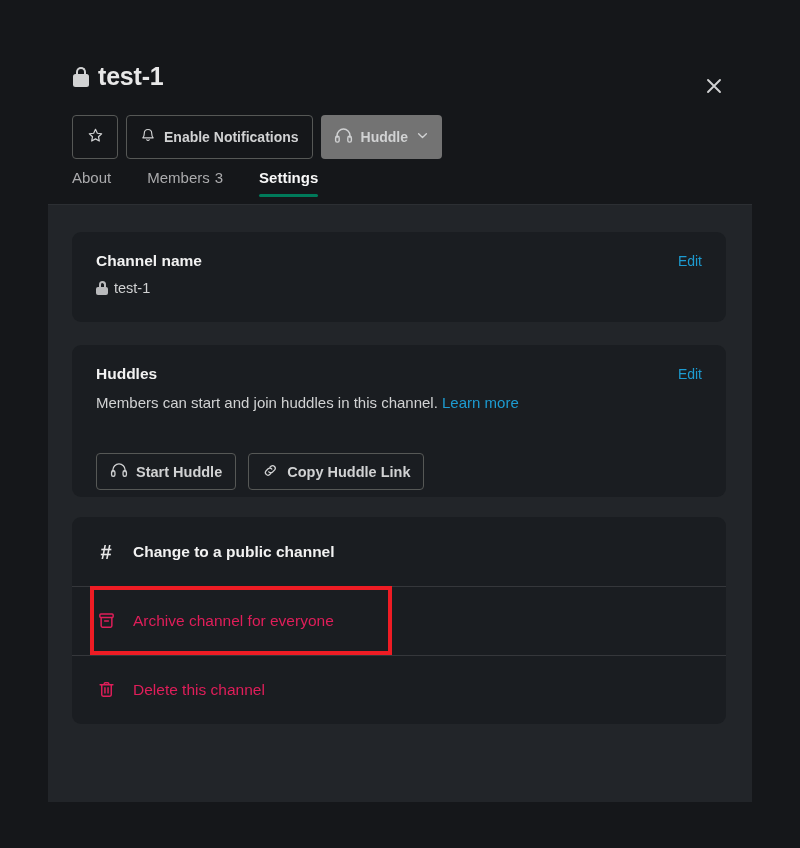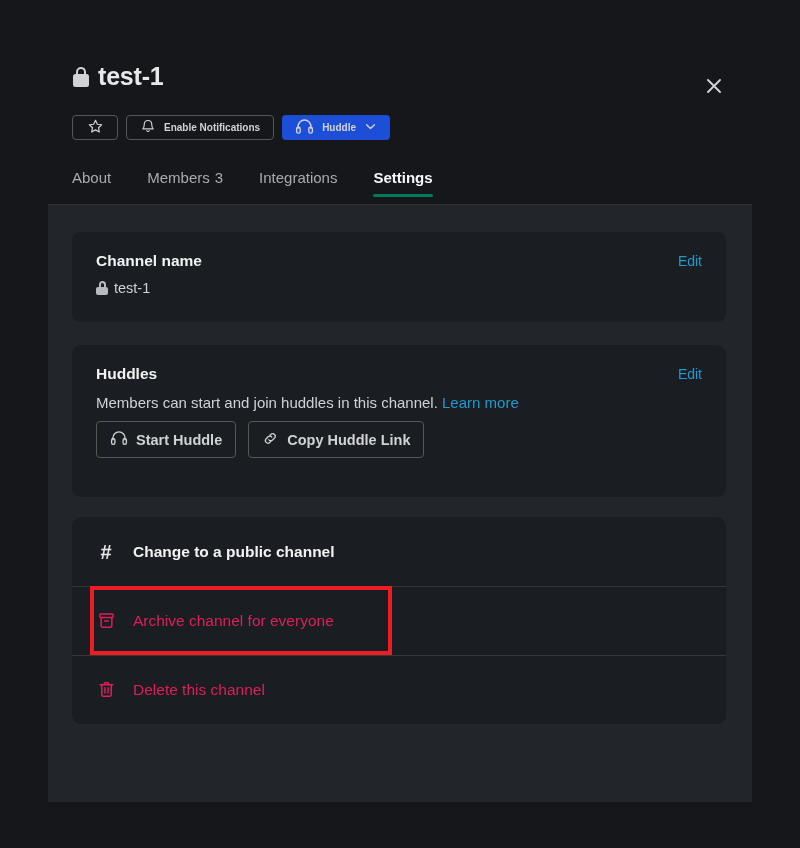--- a/index.html
+++ b/index.html
@@ -82,35 +82,35 @@
     left: 72px;
     top: 115px;
     display: flex;
     align-items: center;
     gap: 8px;
   }
   .btn {
     display: inline-flex;
     align-items: center;
     gap: 8px;
-    height: 25px;
+    height: 44px;
     padding: 0 13px;
     border: 1px solid #565856;
     border-radius: 4px;
     background: transparent;
     color: #d1d2d3;
     font-family: "Liberation Sans", sans-serif;
-    font-size: 10px;
+    font-size: 14px;
     font-weight: bold;
     cursor: pointer;
     white-space: nowrap;
   }
   .btn.icon-only { padding: 0; width: 46px; justify-content: center; }
   .btn.filled {
-    background: #1d4ed8;
+    background: #737373;
     border-color: transparent;
     padding: 0 12px;
   }
 
   
   .tabs {
     position: absolute;
     left: 72px;
     top: 170px;
     display: flex;
@@ -228,21 +228,21 @@
     line-height: 1.3;
   }
   .huddles-desc a {
     color: #1d9bd1;
     text-decoration: none;
     cursor: pointer;
   }
   .huddle-btn-row {
     position: absolute;
     left: 24px;
-    top: 76px;
+    top: 108px;
     display: flex;
     gap: 12px;
   }
   .huddle-btn-row .btn { height: 37px; font-size: 14.5px; }
 
   
   .danger-row {
     position: absolute;
     left: 0;
     width: 654px;
@@ -354,23 +354,20 @@
     </div>
 
   </div>
 
   <div class="tabs">
     <div class="tab">
       <span>About</span>
     </div>
     <div class="tab">
       <span>Members</span><span class="count">3</span>
-    </div>
-    <div class="tab">
-      <span>Integrations</span>
     </div>
     <div class="tab active">
       <span>Settings</span>
     </div>
   </div>
   <div class="tabs-rule"></div>
 </div>
 
 <div class="panel">
 

